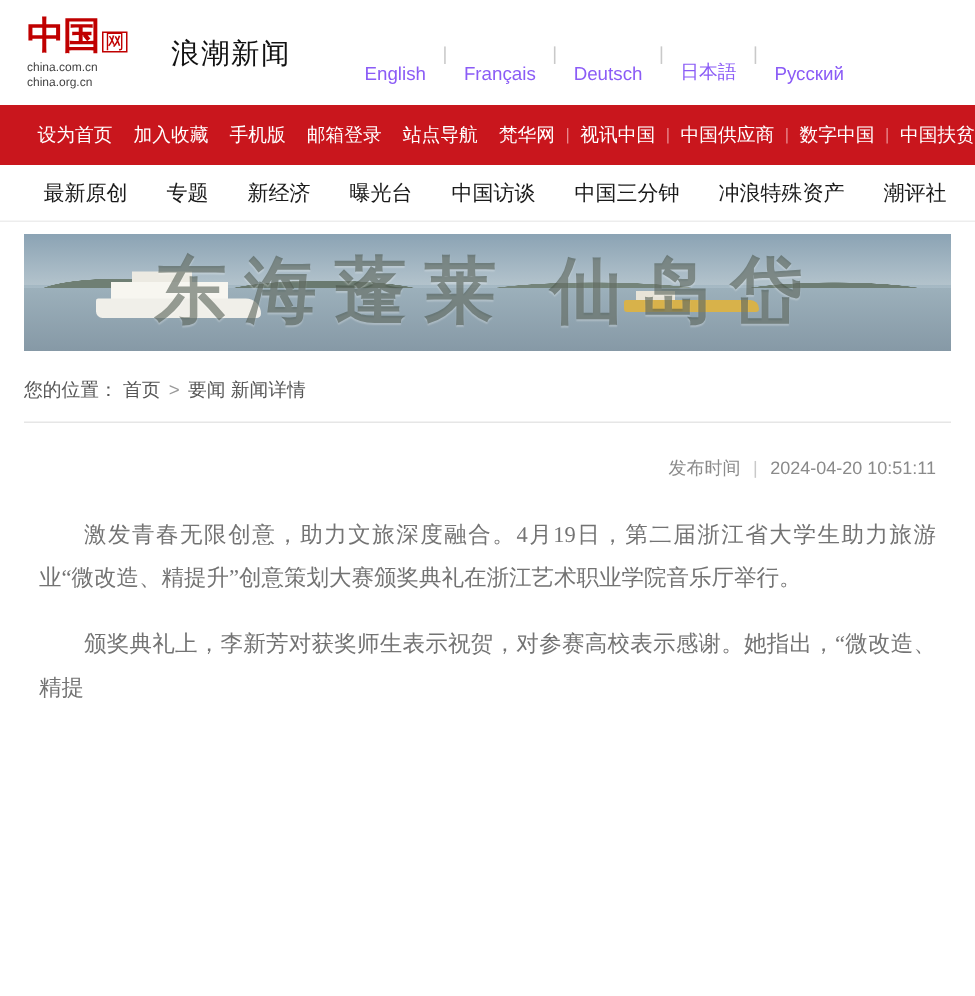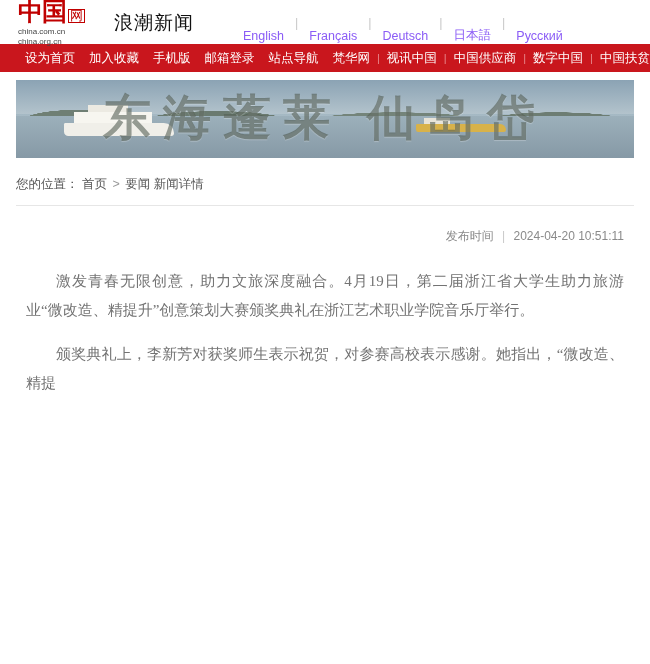--- a/index.html
+++ b/index.html
@@ -19,21 +19,21 @@
     width: 650px;
     height: 664px;
     background: #fff;
   }
 
   
   .header {
     display: flex;
     align-items: center;
     padding: 12px 20px 10px 18px;
-    height: 44px;
+    height: 70px;
     box-sizing: border-box;
   }
   .logo-block {
     display: flex;
     flex-direction: column;
     align-items: flex-start;
     width: 78px;
   }
   .logo-main {
     display: flex;
@@ -89,21 +89,21 @@
     margin-top: 25px;
   }
   .lang-sep {
     color: #c9c9c9;
   }
 
   
   .red-nav {
     background: #c9161d;
     color: #fff;
-    height: 28px;
+    height: 40px;
     display: flex;
     align-items: center;
     padding: 0 18px;
     box-sizing: border-box;
     font-size: 12.5px;
     overflow: hidden;
     white-space: nowrap;
   }
   .red-item {
     color: #fff;
@@ -323,20 +323,30 @@
     <span class="red-sep">|</span>
     <a class="red-item" href="#">视讯中国</a>
     <span class="red-sep">|</span>
     <a class="red-item" href="#">中国供应商</a>
     <span class="red-sep">|</span>
     <a class="red-item" href="#">数字中国</a>
     <span class="red-sep">|</span>
     <a class="red-item" href="#">中国扶贫在线</a>
   </div>
 
+  <div class="channel-nav">
+    <a class="channel-item" href="#">最新原创</a>
+    <a class="channel-item" href="#">专题</a>
+    <a class="channel-item" href="#">新经济</a>
+    <a class="channel-item" href="#">曝光台</a>
+    <a class="channel-item" href="#">中国访谈</a>
+    <a class="channel-item" href="#">中国三分钟</a>
+    <a class="channel-item" href="#">冲浪特殊资产</a>
+    <a class="channel-item" href="#">潮评社</a>
+  </div>
 
   <div class="banner">
     <div class="sky"></div>
     <div class="hills"></div>
     <div class="sea"></div>
     <div class="boat">
       <div class="cab"></div>
       <div class="deck"></div>
       <div class="hull"></div>
     </div>

